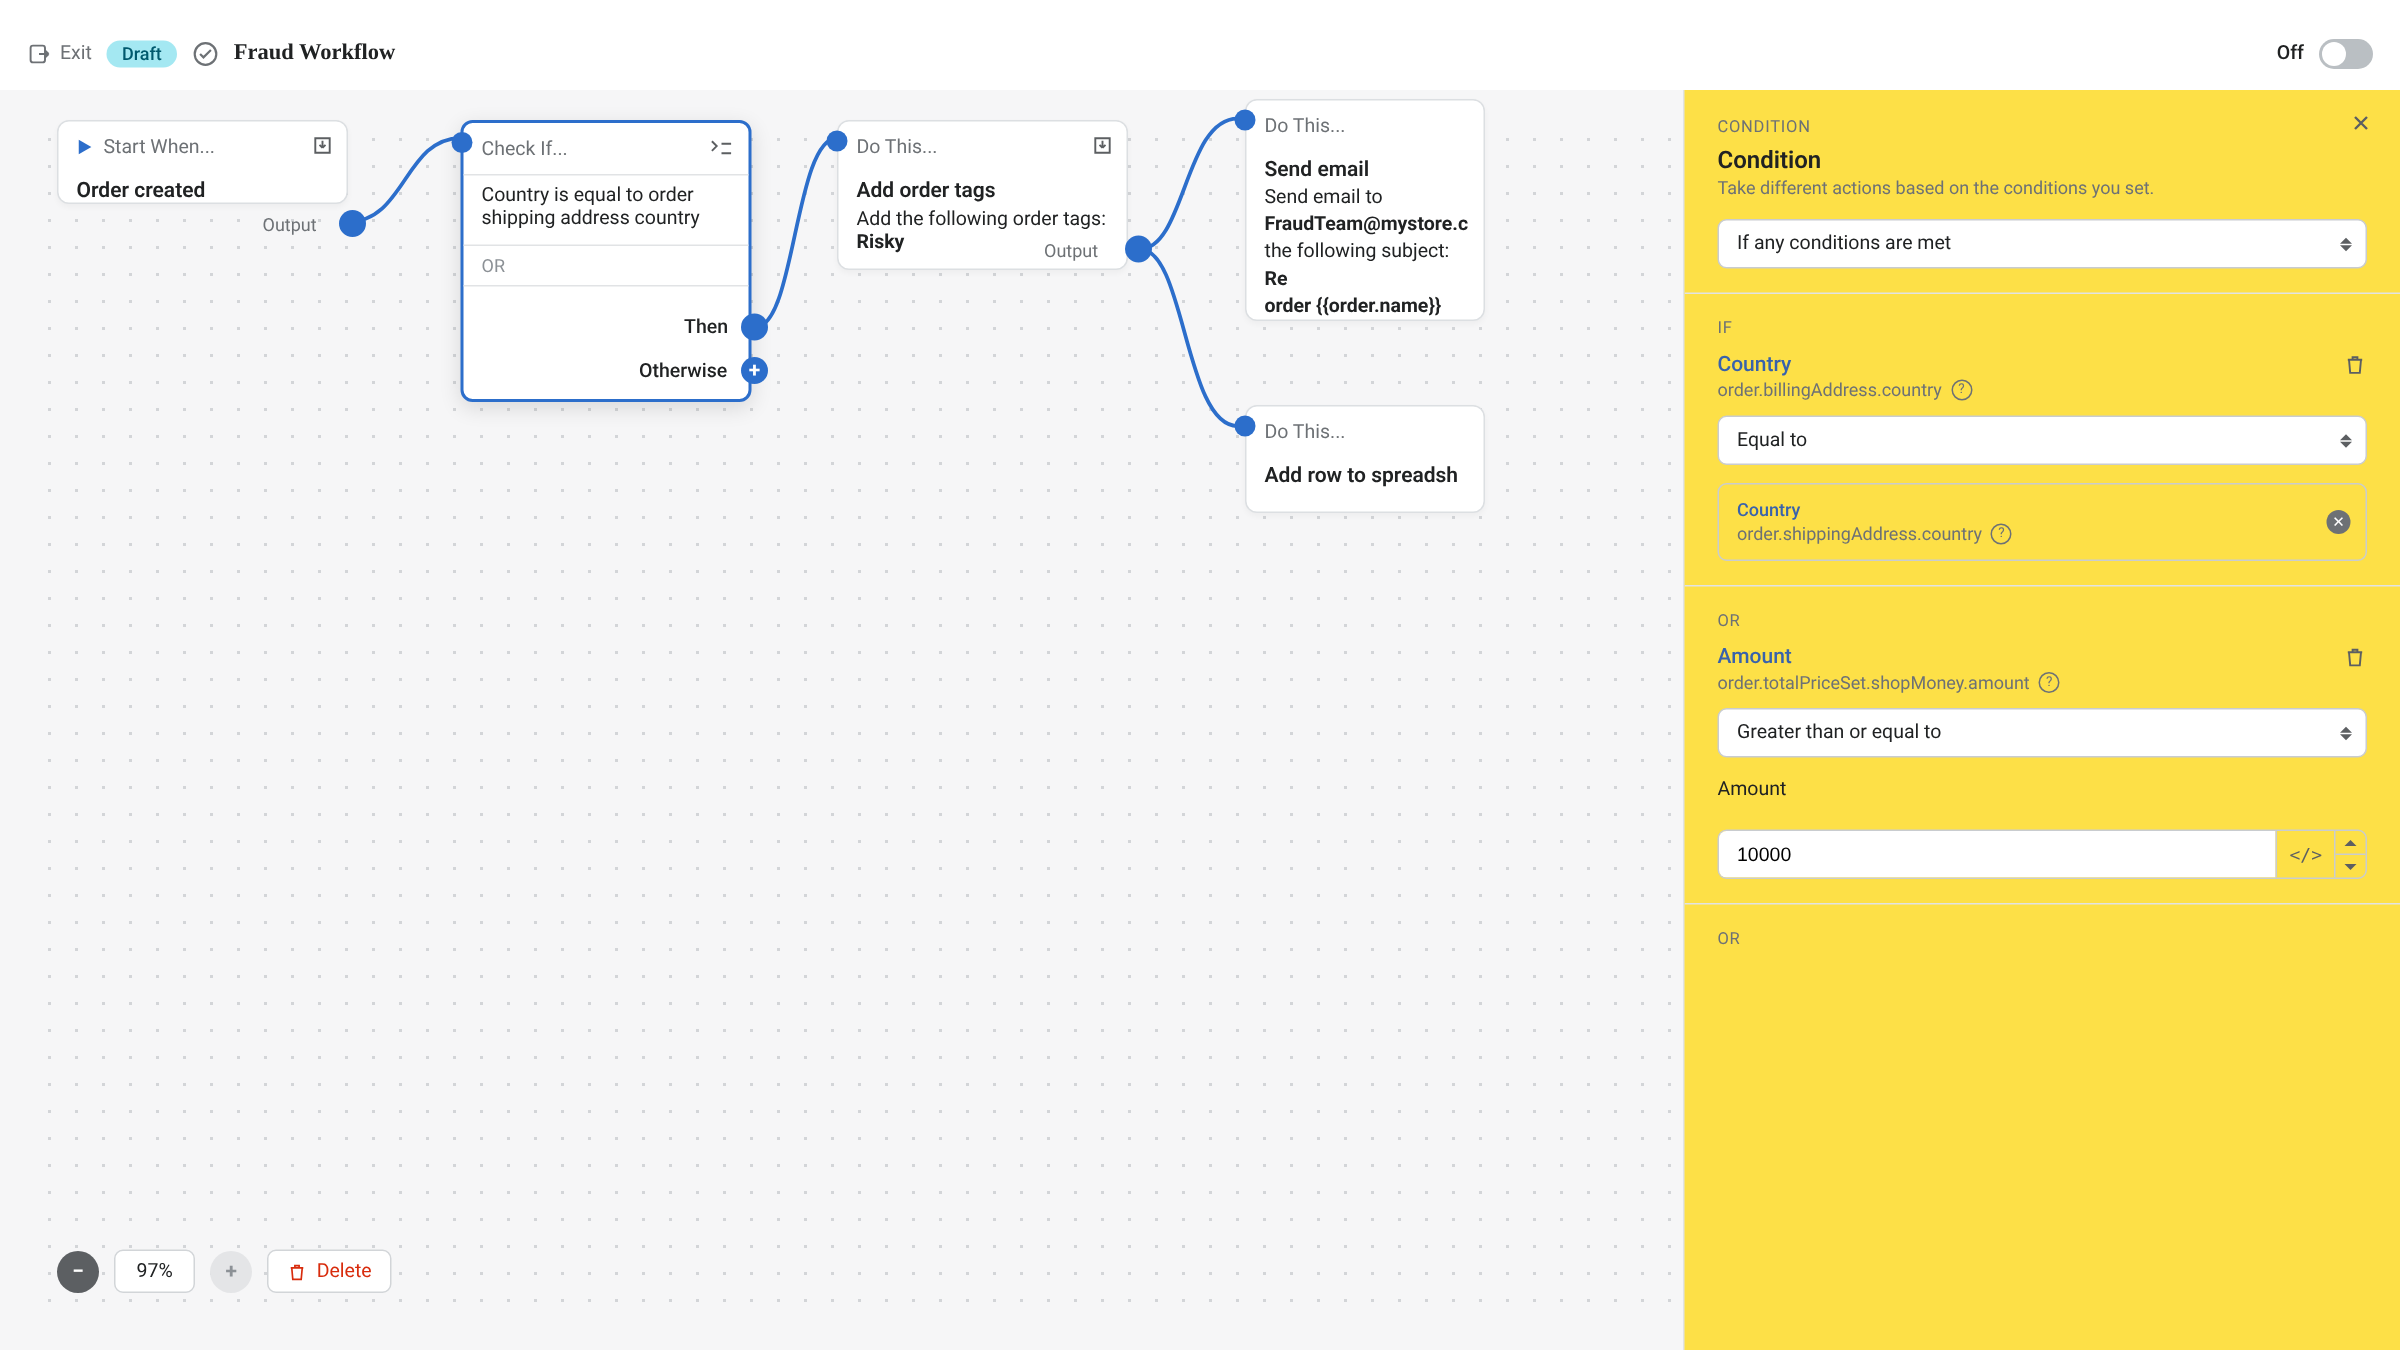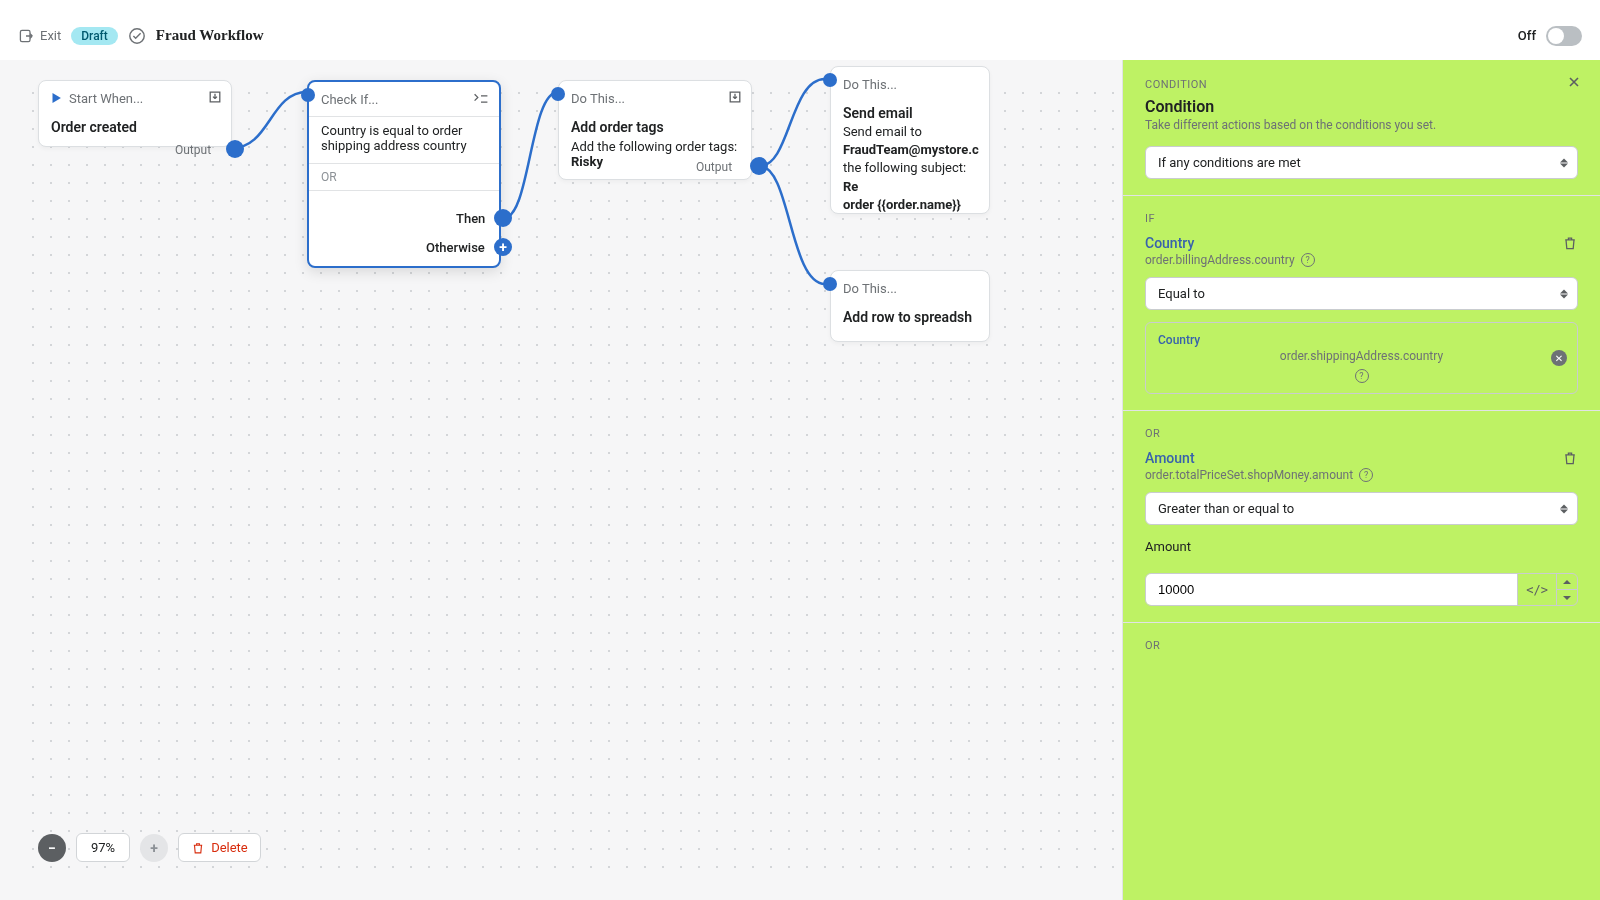--- a/index.html
+++ b/index.html
@@ -41,42 +41,42 @@
 
 
 .btm { position:absolute; left:18px; bottom:18px; display:flex; gap:10px; align-items:center; }
 .round { width:28px; height:28px; border-radius:50%; display:flex; align-items:center; justify-content:center; font-weight:700; cursor:pointer; }
 .round.dark { background:#5c5f62; color:#fff; }
 .round.light { background:#e4e5e7; color:#8c9196; }
 .zoom-box { background:#fff; border:1px solid #d2d5d8; border-radius:6px; padding:6px 14px; font-size:13px; }
 .del-btn { background:#fff; border:1px solid #d2d5d8; border-radius:6px; padding:6px 12px; color:#d82c0d; display:flex; align-items:center; gap:6px; font-size:13px; cursor:pointer; }
 
 
-.panel { position:absolute; top:0; right:0; bottom:0; width:478px; background:#bef264; border-left:1px solid #e1e3e5; padding:0; overflow-y:auto; }
+.panel { position:absolute; top:0; right:0; bottom:0; width:478px; background:#fde047; border-left:1px solid #e1e3e5; padding:0; overflow-y:auto; }
 .panel-inner { padding: 18px 22px; }
 .eyebrow { font-size:11px; letter-spacing:0.5px; color:#6d7175; text-transform:uppercase; }
 .close-x { position:absolute; top:14px; right:18px; cursor:pointer; color:#5c5f62; }
 .panel-title { font-size:16px; font-weight:600; margin-top:6px; }
 .panel-sub { font-size:12px; color:#6d7175; margin-top:2px; margin-bottom:14px; }
 .select { width:100%; border:1px solid #c9cccf; border-radius:6px; padding:8px 30px 8px 12px; font-size:13px; background:#fff; position:relative; color:#202223; }
 .select-wrap { position:relative; }
 .select-chevrons { position:absolute; right:10px; top:50%; transform:translateY(-50%); width:8px; display:flex; flex-direction:column; gap:1px; }
 .chev { width:0; height:0; border-left:4px solid transparent; border-right:4px solid transparent; }
 .chev.up { border-bottom:4px solid #5c5f62; }
 .chev.down { border-top:4px solid #5c5f62; }
 .hr { height:1px; background:#e1e3e5; margin:16px -22px; }
 .sec-lbl { font-size:11px; color:#6d7175; text-transform:uppercase; letter-spacing:0.5px; margin-bottom:10px; }
 .field-name { font-size:14px; color:#3862ac; font-weight:500; }
 .field-path { font-size:12px; color:#6d7175; margin-top:2px; display:flex; align-items:center; gap:6px; }
 .help-icon { width:14px; height:14px; border:1.4px solid #6d7175; border-radius:50%; display:inline-flex; align-items:center; justify-content:center; font-size:9px; color:#6d7175; }
 .trash { color:#5c5f62; cursor:pointer; }
 .row-head { display:flex; justify-content:space-between; align-items:flex-start; margin-bottom:10px; }
 .value-box { border:1px solid #c9cccf; border-radius:6px; padding:10px 12px; position:relative; }
 .value-box .mini-name { font-size:12px; color:#3862ac; font-weight:500; }
-.value-box .mini-path { font-size:12px; color:#6d7175; margin-top:2px; display:flex; align-items:center; gap:6px;flex-direction:column; }
+.value-box .mini-path { font-size:12px; color:#6d7175; margin-top:2px; display:flex; align-items:center; gap:6px; }
 .value-box .clear-x { position:absolute; right:10px; top:50%; transform:translateY(-50%); width:16px; height:16px; border-radius:50%; background:#6d7175; color:#fff; display:flex; align-items:center; justify-content:center; font-size:10px; cursor:pointer; }
 .amount-lbl { font-size:13px; color:#202223; margin:14px 0 6px; }
 .amount-input-wrap { display:flex; border:1px solid #c9cccf; border-radius:6px; overflow:hidden;margin-top:19px; }
 .amount-input { flex:1; border:none; padding:8px 12px; font-size:13px; outline:none; background:#fff; }
 .code-btn { border-left:1px solid #c9cccf; padding:0 8px; display:flex; align-items:center; color:#5c5f62; font-family:monospace; font-size:12px; }
 .stepper { border-left:1px solid #c9cccf; display:flex; flex-direction:column; }
 .stepper .s { width:20px; flex:1; display:flex; align-items:center; justify-content:center; }
 .stepper .s:first-child { border-bottom:1px solid #c9cccf; }
 .add-crit { color:#2c6ecb; font-size:13px; cursor:pointer; padding:4px 2px; }
 
@@ -115,21 +115,21 @@
 
       <path d="M 212 68 C 250 68, 250 12, 287 12"></path>
 
       <path d="M 484 138 C 510 138, 510 12, 538 12"></path>
 
       <path d="M 740 86 C 770 86, 770 -1, 805 -1"></path>
 
       <path d="M 740 86 C 770 86, 770 204, 805 204"></path>
     </svg>
 
-    <div class="node" style="left:18px; top:0; width:194px; height:67px">
+    <div class="node" style="left:18px; top:0; width:194px; height:56px">
       <svg style="position:absolute;left:10px;top:10px;width:14px;height:14px;color:#2c6ecb" viewBox="0 0 20 20" fill="currentColor">
           <path d="M5 3l12 7-12 7z"></path>
         </svg>
       <div class="node-hd" style="padding-left:30px">Start When...</div>
       <div class="node-title">Order created</div>
       <svg class="imp" width="16" height="16" viewBox="0 0 20 20" fill="none" stroke="#5c5f62" stroke-width="1.6">
           <path d="M4 4h12v12H4z M10 6v6m0 0-2.5-2.5M10 12l2.5-2.5"></path>
         </svg>
     </div>
     <span class="output-lbl" style="left:155px; top:63px">Output</span>

